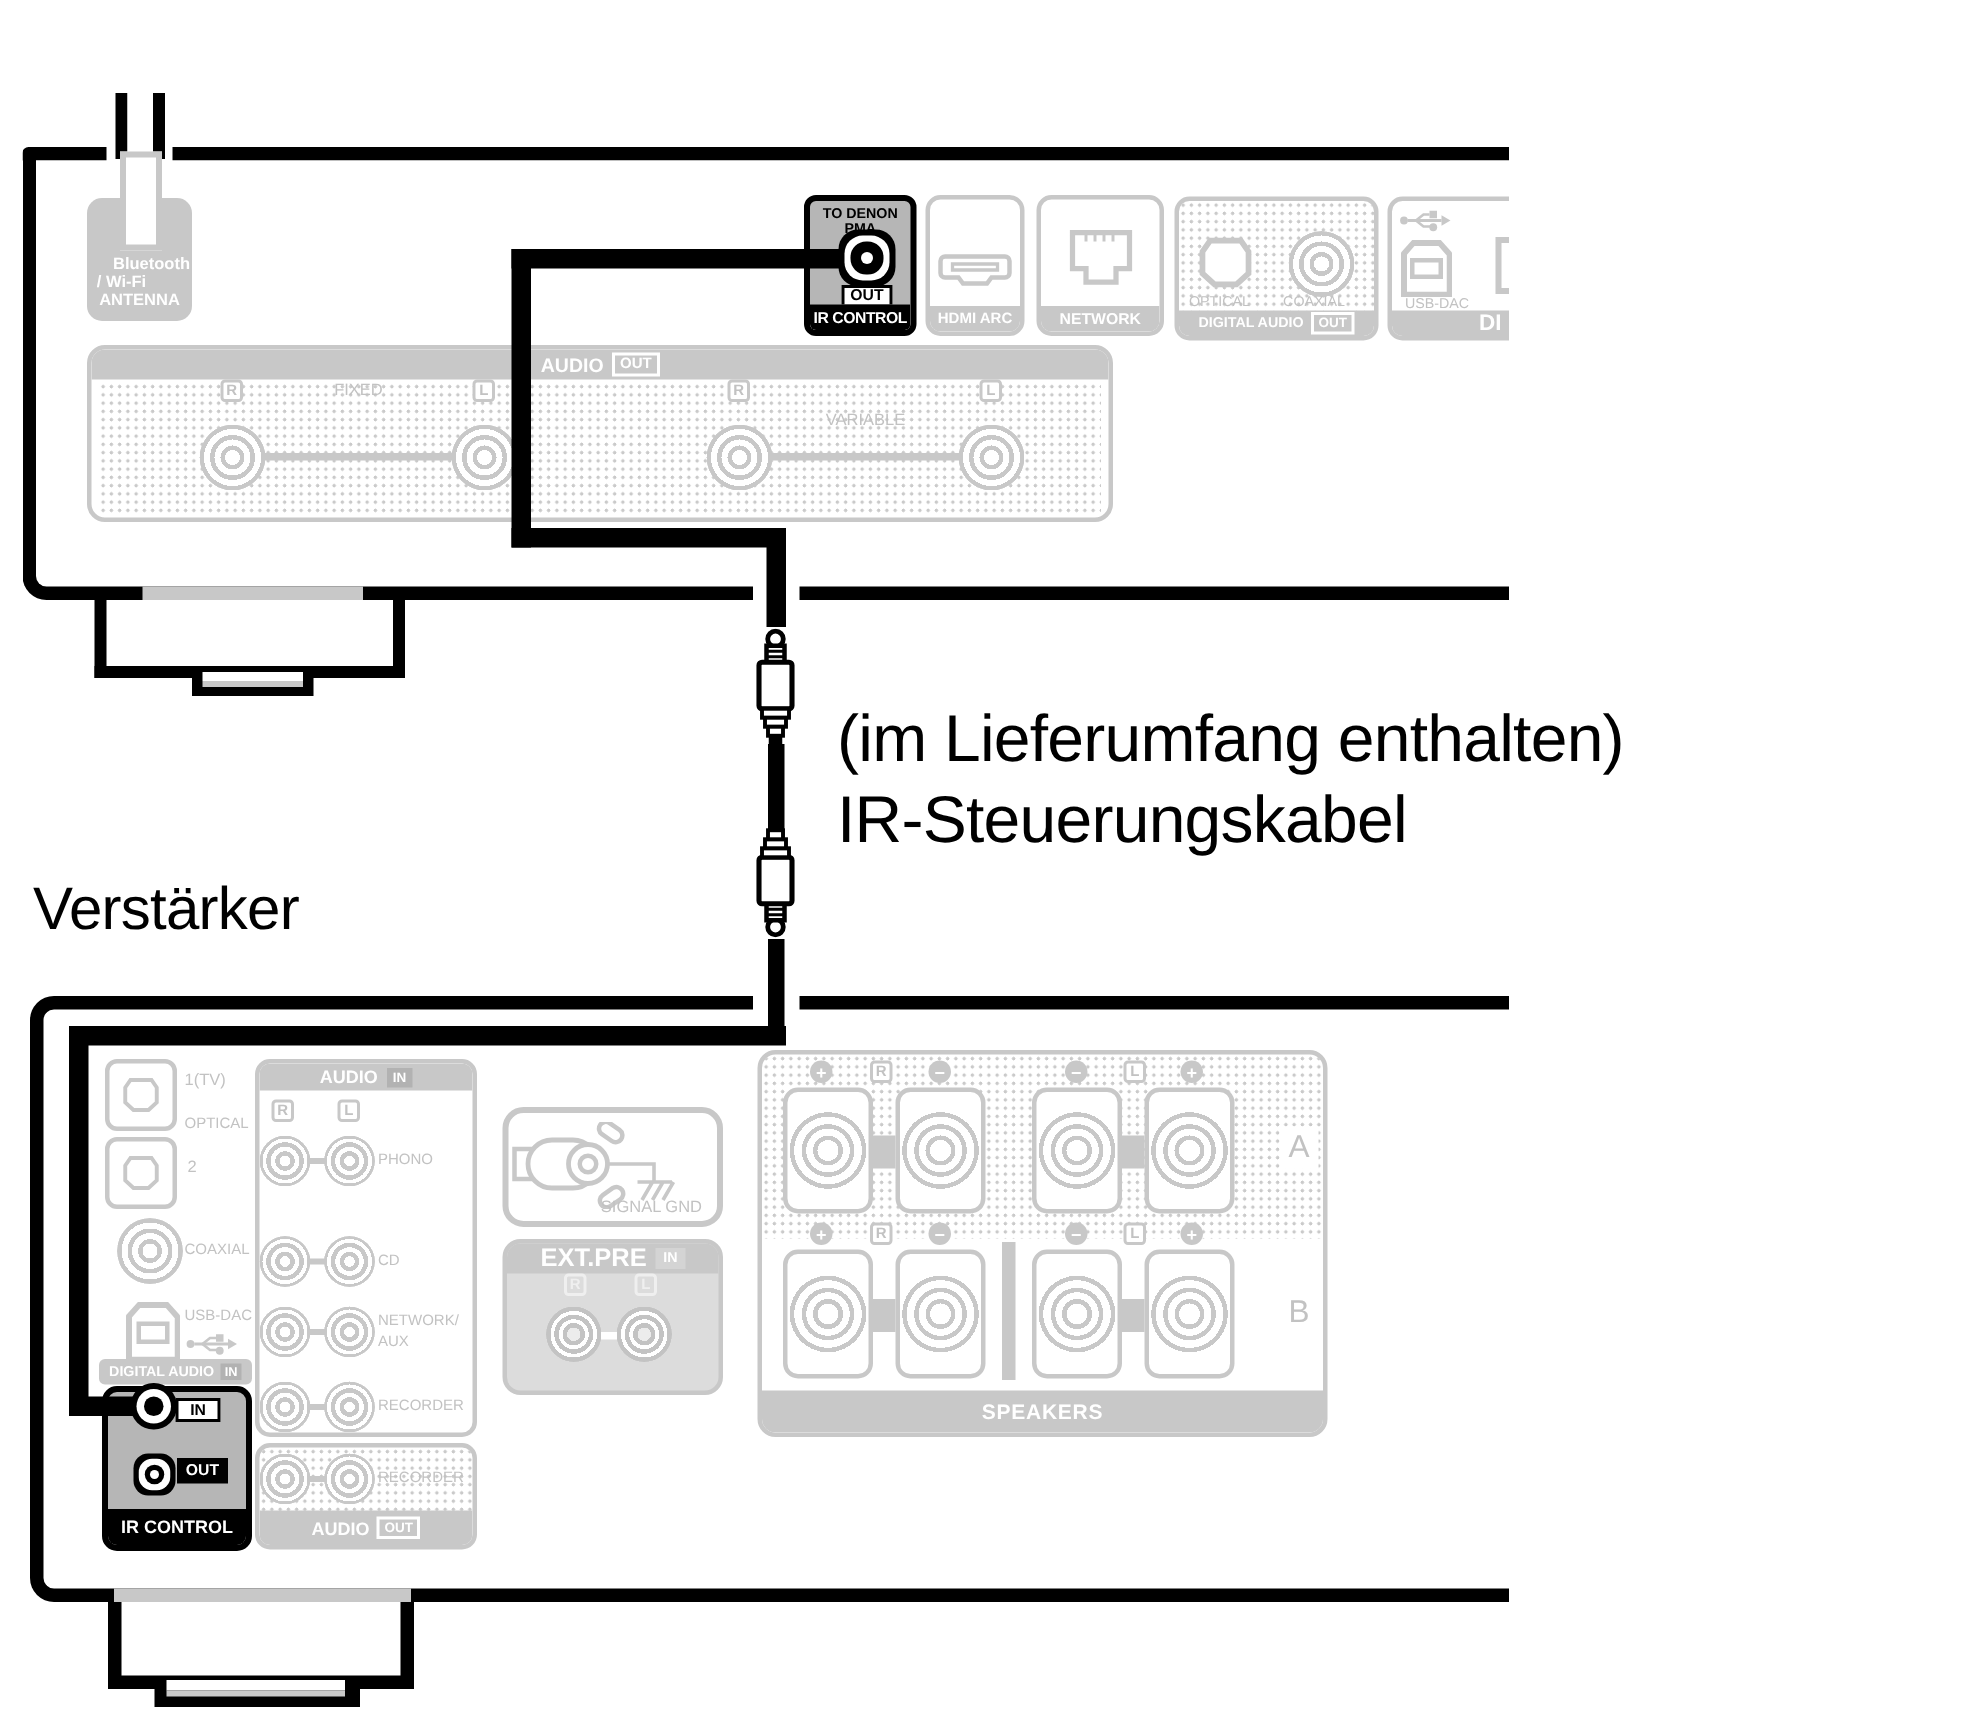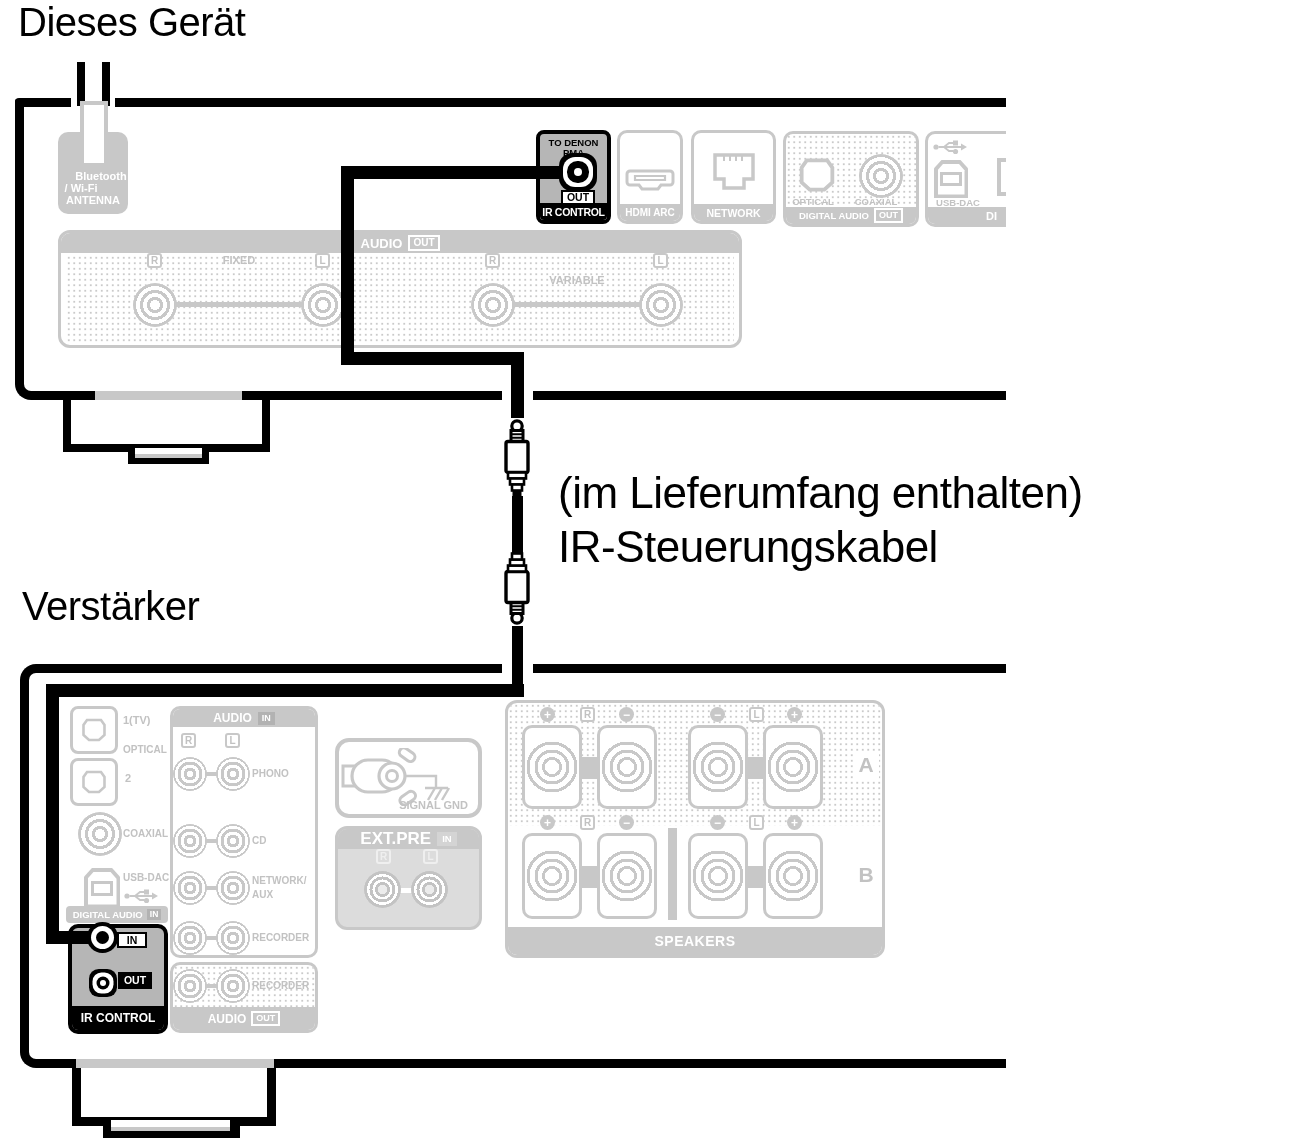--- a/index.html
+++ b/index.html
@@ -1,21 +1,21 @@
 <!DOCTYPE html>
 <html><head>
 <meta charset="utf-8">
 <style>
   html,body{margin:0;padding:0;background:#fff;}
   #stage{position:relative;width:1314px;height:1144px;background:#fff;overflow:hidden;
          font-family:"Liberation Sans","DejaVu Sans",sans-serif;
          --g:#c8c8c8; --gt:#c2c2c2; --gd:#b6b6b6;}
   .abs{position:absolute;}
   .ctr{display:flex;align-items:center;justify-content:center;}
-  .gtxt{color:var(--gt);font-weight:bold;}
+  .gtxt{color:var(--gt);font-weight:normal;}
   .wtxt{color:#fff;font-weight:bold;}
   .dotted{background-image:radial-gradient(circle,#cacaca 1.15px,transparent 1.3px);background-size:5.5px 5.5px;}
   .blk{border:3px solid var(--g);border-radius:10px;background:#fff;overflow:hidden;}
   .hdr{position:absolute;left:0;top:0;right:0;background:var(--g);display:flex;align-items:center;justify-content:center;gap:6px;}
   .ftr{position:absolute;left:0;bottom:0;right:0;background:var(--g);display:flex;align-items:center;justify-content:center;gap:5px;}
   .badge{display:inline-flex;align-items:center;justify-content:center;font-weight:bold;line-height:1;}
   .b-out-w{border:2px solid #fff;color:#fff;padding:1px 3px;font-size:9px;}
   .b-in-f{background:#b2b2b2;color:#fff;padding:2px 4px;font-size:9px;}
   .rl{width:15px;height:15px;border:2px solid var(--g);border-radius:3px;background:#fff;color:var(--gt);font-size:10px;font-weight:bold;box-sizing:border-box;display:flex;align-items:center;justify-content:center;}
   .pm{width:15px;height:15px;border-radius:50%;background:var(--g);color:#fff;font-size:12px;font-weight:bold;display:flex;align-items:center;justify-content:center;}
@@ -25,21 +25,20 @@
   .ringsW37{width:37px;height:37px;border-radius:50%;background:radial-gradient(circle,#ececec 0 4.5px,#c3c3c3 4.5px 7.5px,#fff 7.5px 10px,#c3c3c3 10px 13px,#fff 13px 15.5px,#c3c3c3 15.5px 18.5px,transparent 18.5px);}
   .post{width:60px;height:84px;background:#fff;border:3px solid var(--g);border-radius:10px;box-sizing:border-box;display:flex;align-items:center;justify-content:center;}
   .cable{background:#000;}
   .title{font-size:40px;color:#000;letter-spacing:-0.5px;}
 </style>
 </head>
 <body>
 
 <div id="stage">
 
-  <div class="abs title" style="left:18px;top:0px;">Dieses Gerät</div>
 
   <div class="abs" style="left:15px;top:98px;width:1025px;height:284px;border-left:9px solid #000;border-top:9px solid #000;border-bottom:9px solid #000;border-radius:4px 0 0 16px;"></div>
 
   <div class="abs" style="left:71px;top:96px;width:44px;height:13px;background:#fff;"></div>
   <div class="abs" style="left:58px;top:132px;width:70px;height:82px;background:var(--g);border-radius:10px;"></div>
   <div class="abs" style="left:77px;top:62px;width:8px;height:44px;background:#000;"></div>
   <div class="abs" style="left:102px;top:62px;width:8px;height:44px;background:#000;"></div>
   <div class="abs" style="left:85px;top:62px;width:17px;height:42px;background:#fff;"></div>
   <div class="abs" style="left:80px;top:101px;width:28px;height:66px;background:#fff;border:4px solid var(--g);box-sizing:border-box;"></div>
   <div class="abs wtxt ctr" style="left:58px;top:170px;width:86px;font-size:11px;">Bluetooth</div>
@@ -103,21 +102,21 @@
       <rect x="21" y="1.5" width="5" height="5" fill="#c8c8c8"></rect>
       <circle cx="23.5" cy="12.5" r="2.6" fill="#c8c8c8"></circle>
       <polygon points="29,4.5 35,8 29,11.5" fill="#c8c8c8"></polygon>
     </svg>
     <div class="abs" style="left:6px;top:26px;width:34px;height:38px;background:#c8c8c8;clip-path:polygon(0 22%,22% 0,78% 0,100% 22%,100% 100%,0 100%);">
       <div class="abs" style="left:3.5px;top:3.5px;width:27px;height:31px;background:#fff;clip-path:polygon(0 22%,22% 0,78% 0,100% 22%,100% 100%,0 100%);"></div>
     </div>
     <div class="abs" style="left:12px;top:38px;width:22px;height:14px;border:3px solid #c8c8c8;background:#fff;box-sizing:border-box;"></div>
     <div class="abs gtxt" style="left:0px;top:63px;width:60px;font-size:9.5px;text-align:center;">USB-DAC</div>
     <div class="ftr" style="height:17px;justify-content:flex-start;">
-        <span class="wtxt" style="font-size:11px;padding-left:58px;">DI</span>
+        <span class="wtxt" style="font-size:15px;padding-left:58px;">DI</span>
       </div>
   </div>
   <div class="abs" style="left:997px;top:158px;width:22px;height:38px;border:4px solid var(--g);box-sizing:border-box;"></div>
 
   <div class="abs blk" style="left:58px;top:230px;width:684px;height:118px;border-radius:12px;box-sizing:border-box;">
     <div class="hdr" style="height:20px;">
       <span class="wtxt" style="font-size:13px;">AUDIO</span>
       <span class="badge b-out-w" style="font-size:10px;">OUT</span>
     </div>
     <div class="abs dotted" style="left:5px;top:22px;width:668px;height:87px;"></div>

